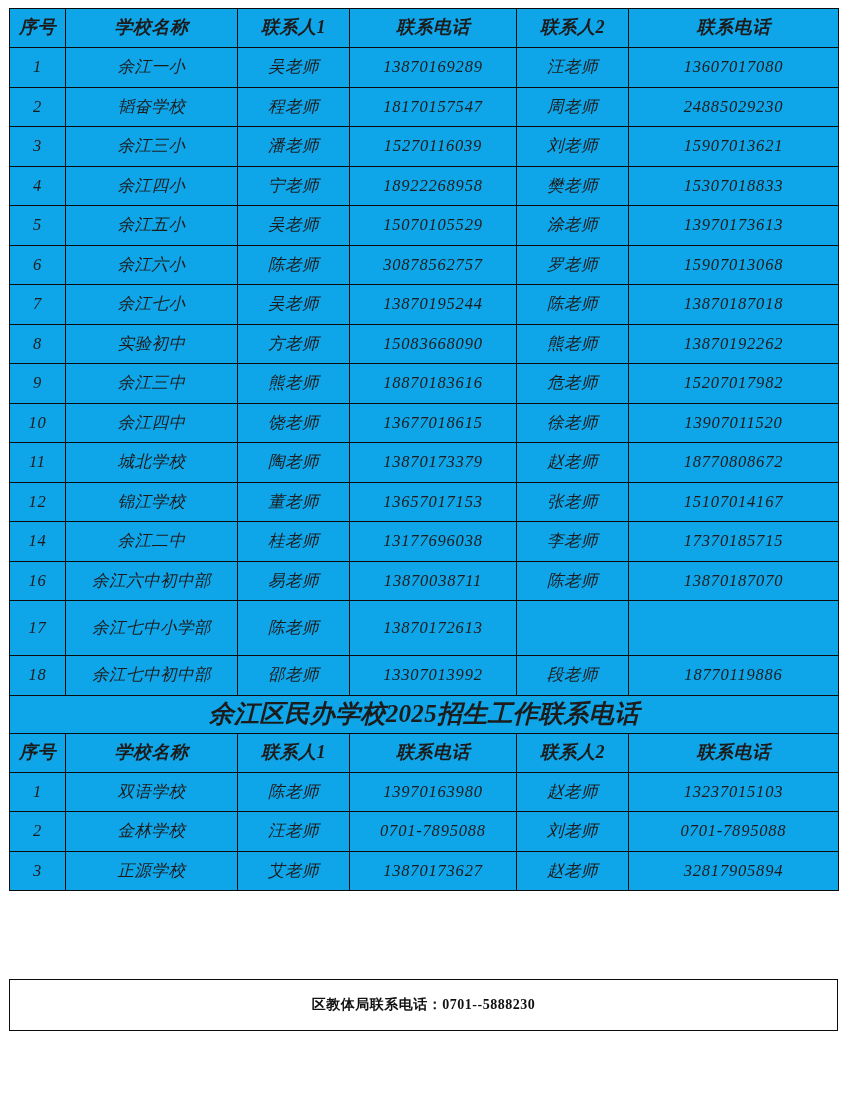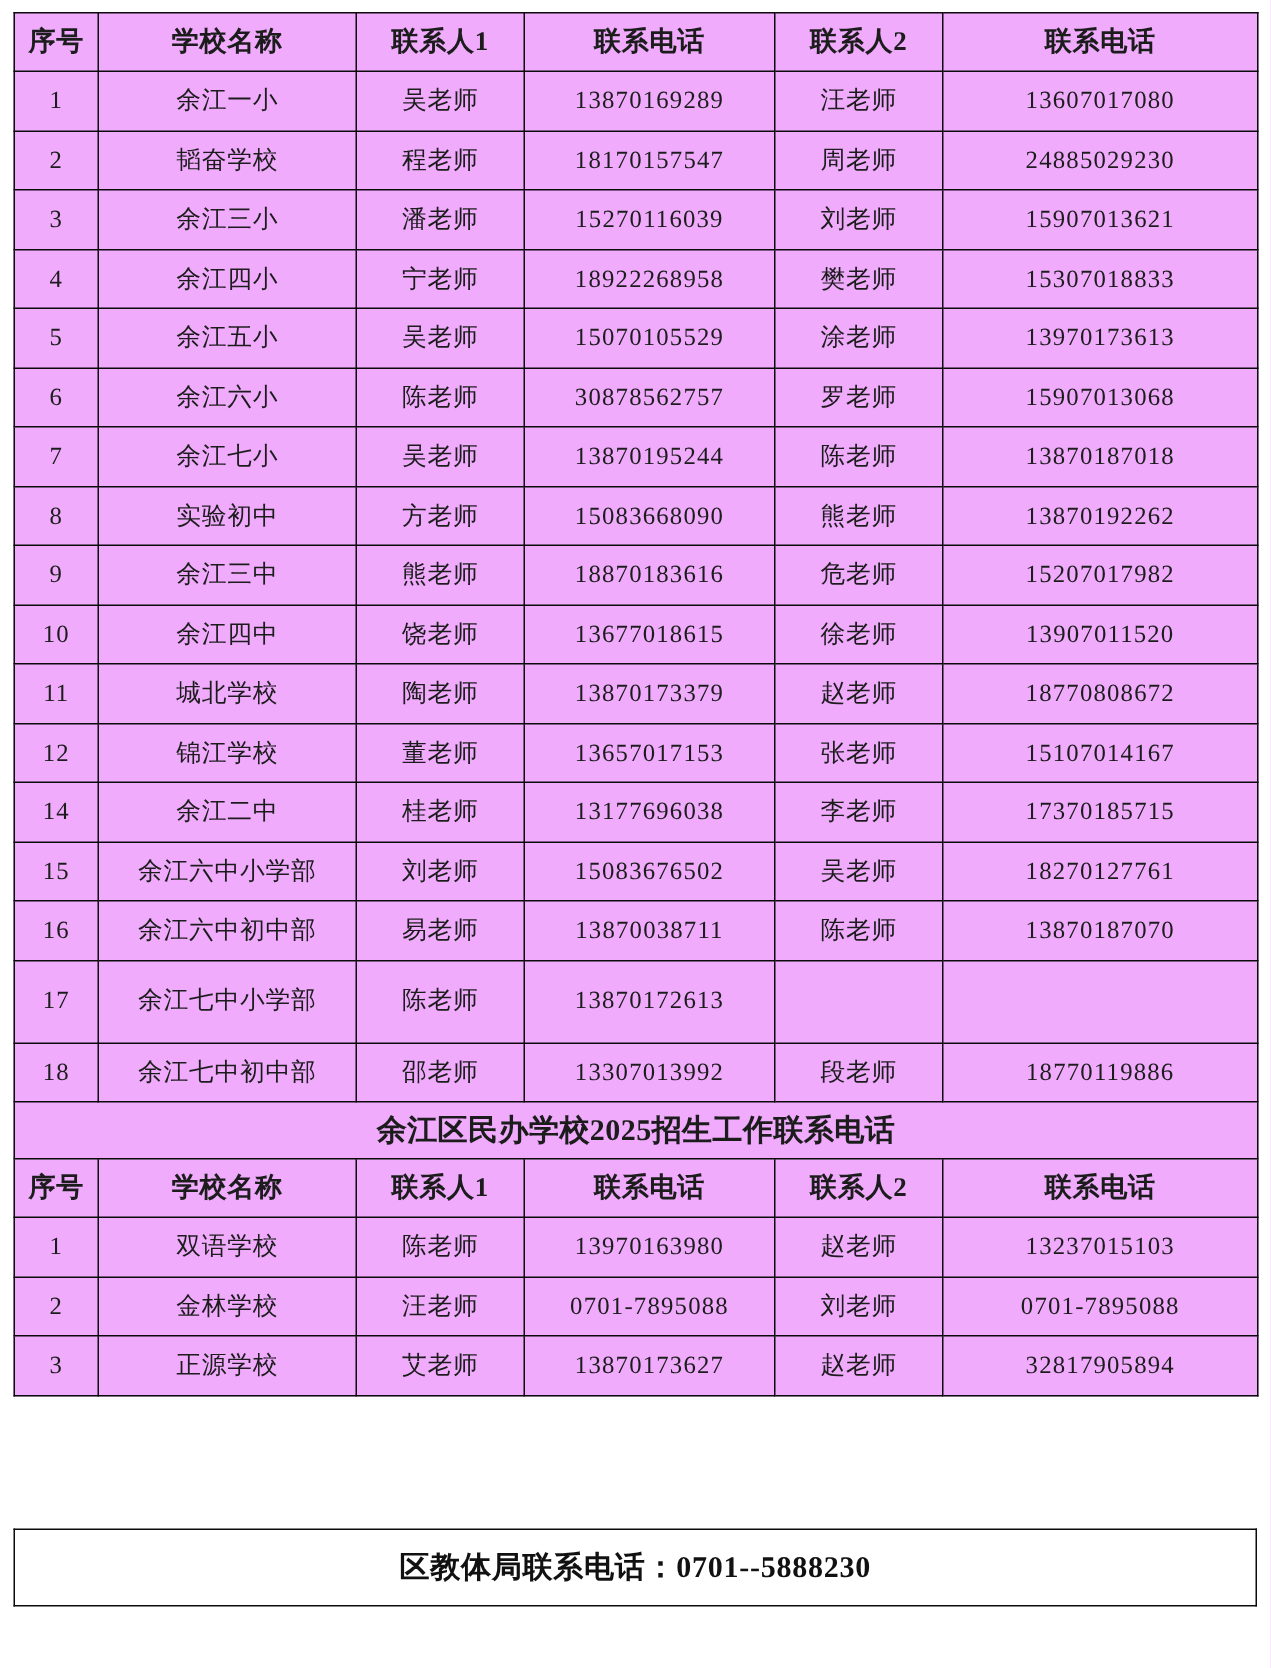--- a/index.html
+++ b/index.html
@@ -18,21 +18,22 @@
     position: relative;
     width: 847px;
     height: 1112px;
     box-sizing: border-box;
     padding: 8px 9px 0 9px;
   }
   table.grid {
     border-collapse: collapse;
     table-layout: fixed;
     width: 829px;
-    background: #f0abfc;
+    background: #0ea5e9;
+    font-style: italic;
   }
   table.grid td, table.grid th {
     border: 1px solid #0b0b0b;
     text-align: center;
     vertical-align: middle;
     padding: 0 2px;
     font-weight: normal;
     font-size: 16.5px;
     line-height: 1.1;
     color: #1c1c1c;
@@ -63,40 +64,40 @@
   tr.data-row td.tel,
   tr.data-row td.idx {
     font-family: "Liberation Serif", "DejaVu Serif", serif;
     letter-spacing: 0.8px;
   }
   tr.tall-row td {
     height: 54px;
   }
   tr.section-title td {
     font-weight: bold;
-    font-size: 20px;
+    font-size: 25px;
     height: 37px;
     letter-spacing: 0.3px;
     margin-top: 48px;
   }
   .spacer {
     height: 88px;
   }
   table.footer {
     border-collapse: collapse;
     table-layout: fixed;
     width: 829px;
   }
   table.footer td {
     border: 1px solid #0b0b0b;
     height: 48px;
     text-align: center;
     vertical-align: middle;
     font-weight: bold;
-    font-size: 20px;
+    font-size: 14px;
     letter-spacing: 0.5px;
     color: #111;
   }
   .empty-cell { color: transparent; }
 </style>
 </head>
 <body>
 
 <div class="page">
 
@@ -217,28 +218,20 @@
       </tr>
       <tr class="data-row">
         <td class="idx">14</td>
         <td class="school">余江二中</td>
         <td class="person">桂老师</td>
         <td class="tel">13177696038</td>
         <td class="person">李老师</td>
         <td class="tel">17370185715</td>
       </tr>
       <tr class="data-row">
-        <td class="idx">15</td>
-        <td class="school">余江六中小学部</td>
-        <td class="person">刘老师</td>
-        <td class="tel">15083676502</td>
-        <td class="person">吴老师</td>
-        <td class="tel">18270127761</td>
-      </tr>
-      <tr class="data-row">
         <td class="idx">16</td>
         <td class="school">余江六中初中部</td>
         <td class="person">易老师</td>
         <td class="tel">13870038711</td>
         <td class="person">陈老师</td>
         <td class="tel">13870187070</td>
       </tr>
       <tr class="data-row tall-row">
         <td class="idx">17</td>
         <td class="school">余江七中小学部</td>

